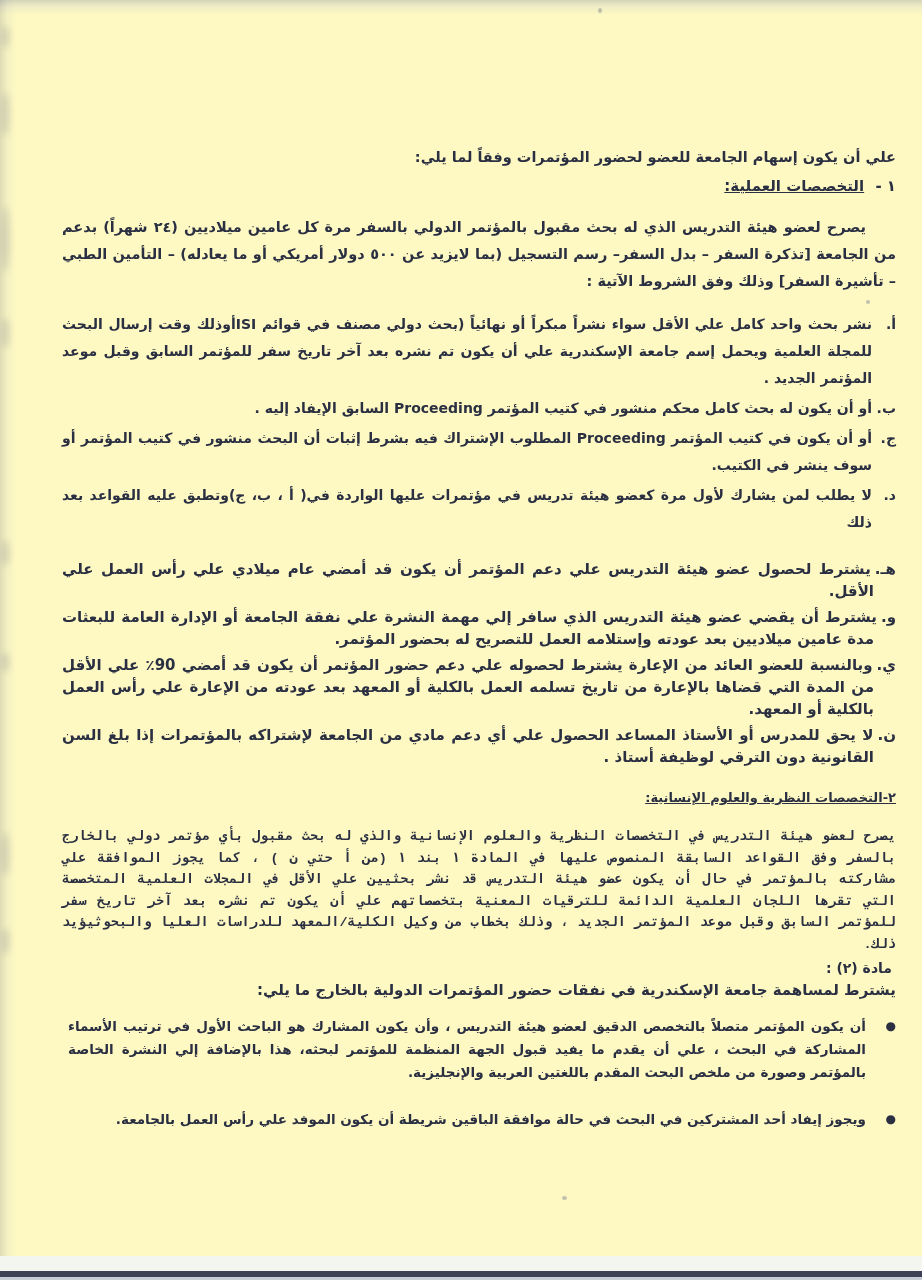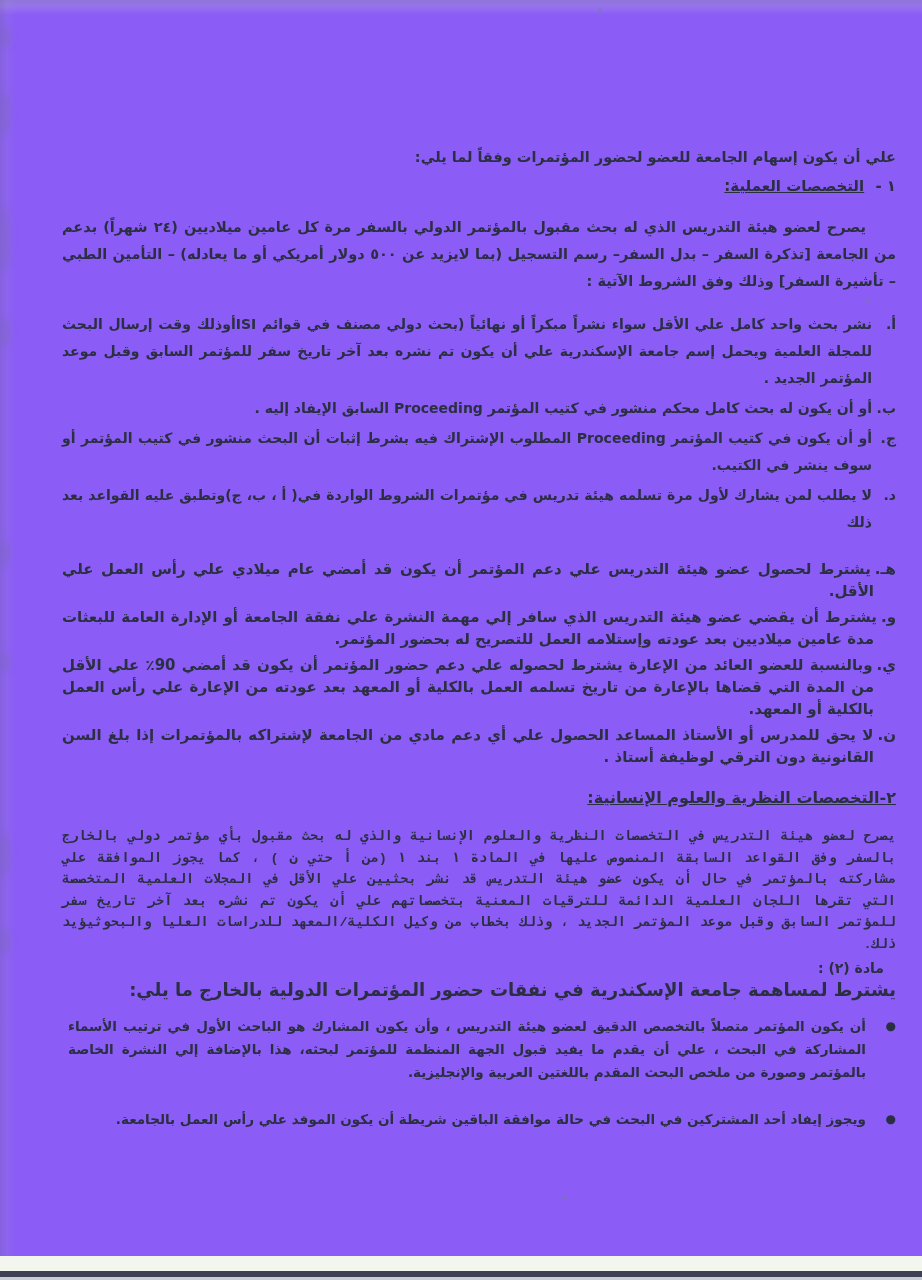--- a/index.html
+++ b/index.html
@@ -1,19 +1,19 @@
 <!DOCTYPE html>
 <html lang="ar" dir="rtl"><head>
 <meta charset="utf-8">
 <style>
   html,body{margin:0;padding:0;background:#ffffff;}
   .page{
     position:relative;
     width:922px;height:1280px;
-    background:#8b5cf6;
+    background:#fef9c3;
     overflow:hidden;
     direction:rtl;
     font-family:"DejaVu Sans",sans-serif;
     color:#2a2f42;
   }
   
   .top-band{position:absolute;top:0;left:0;right:0;height:15px;
     background:linear-gradient(180deg,rgba(150,156,172,.40) 0%,rgba(190,195,206,.22) 45%,rgba(255,255,255,0) 100%);}
   .left-edge{position:absolute;top:0;bottom:0;left:0;width:16px;
     background:linear-gradient(90deg,rgba(110,116,134,.22) 0%,rgba(160,165,180,.10) 45%,rgba(255,255,255,0) 100%);}
@@ -43,25 +43,25 @@
   .list-a li + li{margin-top:3px;}
   .list-a .mk{flex:0 0 24px;}
   .list-a .tx{flex:1;}
 
   .list-b{margin:22px 0 0 0;padding:0;list-style:none;}
   .list-b li{font-size:15px;line-height:22px;text-align:justify;
     padding-right:22px;text-indent:-22px;}
   .list-b li + li{margin-top:4px;}
   .list-b .mk{margin-left:4px;}
 
-  .h2{font-size:16px;line-height:23px;margin:18px 0 17px 0;text-decoration:underline;}
+  .h2{font-size:13px;line-height:23px;margin:18px 0 17px 0;text-decoration:underline;}
   .para2{font-size:13.5px;line-height:21.5px;margin:10px 0 0 0;text-align:justify;font-family:Liberation Mono, monospace;}
 
-  .h3{font-size:14px;line-height:22px;margin:2px 12px 0 0;}
-  .art-intro{font-size:18px;line-height:22px;margin:0;}
+  .h3{font-size:14px;line-height:22px;margin:2px 4px 0 0;}
+  .art-intro{font-size:15px;line-height:22px;margin:0;}
 
   .bullets{margin:8px 0 0 0;padding:0;list-style:none;}
   .bullets li{display:flex;font-size:13.5px;line-height:23px;text-align:justify;margin-top:14px;}
   .bullets li.b2{margin-top:24px;}
   .bullets .dot{flex:0 0 30px;font-size:12px;}
   .bullets .tx{flex:1;padding-left:6px;}
 </style>
 </head>
 <body>
 
@@ -103,21 +103,21 @@
       <li>
         <span class="mk">ب.</span>
         <span class="tx">أو أن يكون له بحث كامل محكم منشور في كتيب المؤتمر Proceeding السابق الإيفاد إليه .</span>
       </li>
       <li>
         <span class="mk">ج.</span>
         <span class="tx">أو أن يكون في كتيب المؤتمر Proceeding المطلوب الإشتراك فيه بشرط إثبات أن البحث منشور في كتيب المؤتمر أو سوف ينشر في الكتيب.</span>
       </li>
       <li>
         <span class="mk">د.</span>
-        <span class="tx">لا يطلب لمن يشارك لأول مرة تسلمه هيئة تدريس في مؤتمرات الشروط الواردة في( أ ، ب، ج)وتطبق عليه القواعد بعد ذلك</span>
+        <span class="tx">لا يطلب لمن يشارك لأول مرة كعضو هيئة تدريس في مؤتمرات عليها الواردة في( أ ، ب، ج)وتطبق عليه القواعد بعد ذلك</span>
       </li>
     </ul>
 
     <ul class="list-b">
       <li>
         <span class="mk">هـ.</span><span>يشترط لحصول عضو هيئة التدريس علي دعم المؤتمر أن يكون قد أمضي عام ميلادي علي رأس العمل علي الأقل.</span>
       </li>
       <li>
         <span class="mk">و.</span><span>يشترط أن يقضي عضو هيئة التدريس الذي سافر إلي مهمة النشرة علي نفقة الجامعة أو الإدارة العامة للبعثات مدة عامين ميلاديين بعد عودته وإستلامه العمل للتصريح له بحضور المؤتمر.</span>
       </li>

